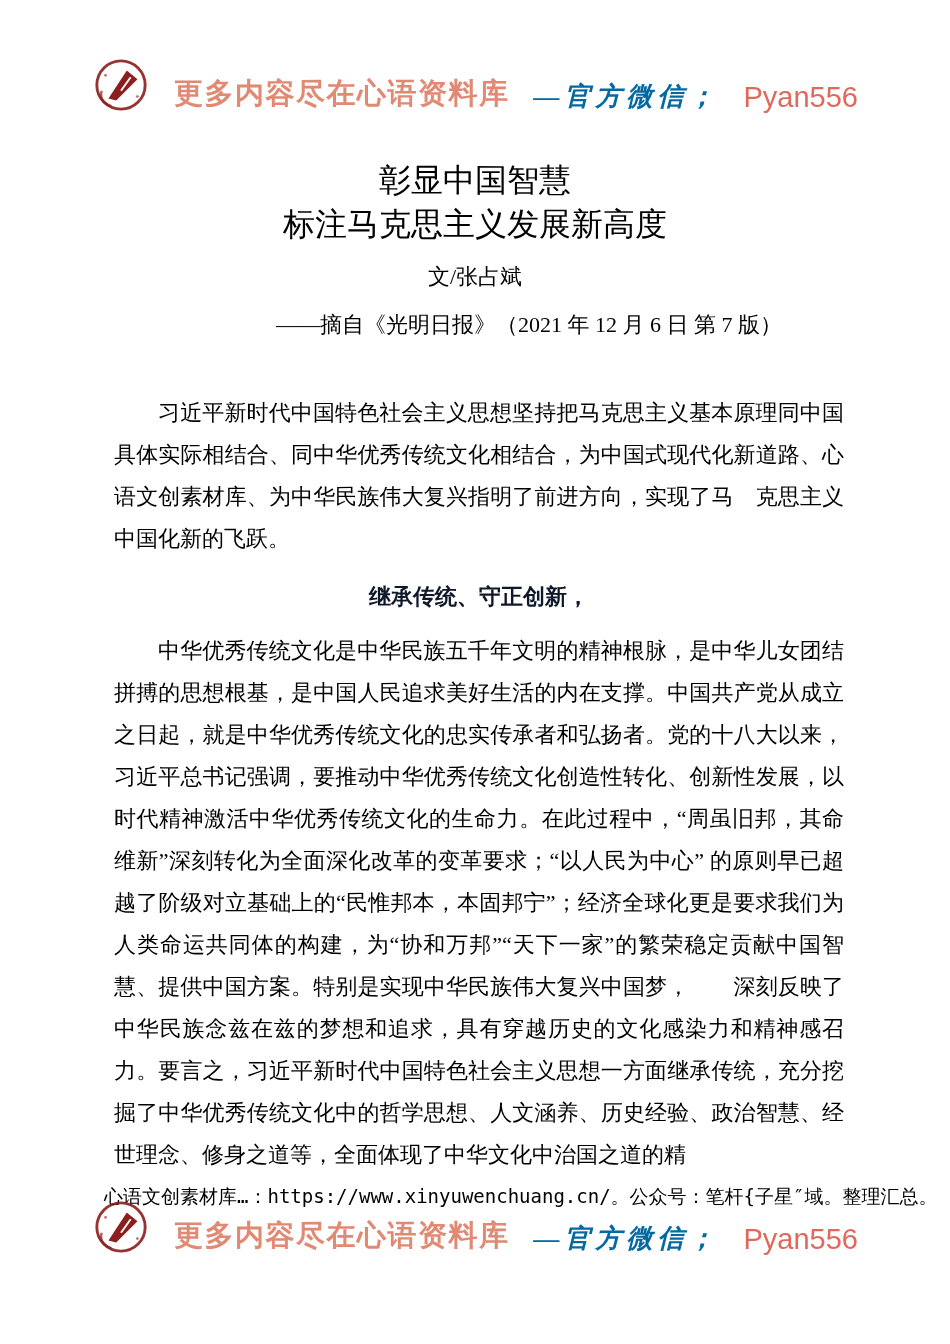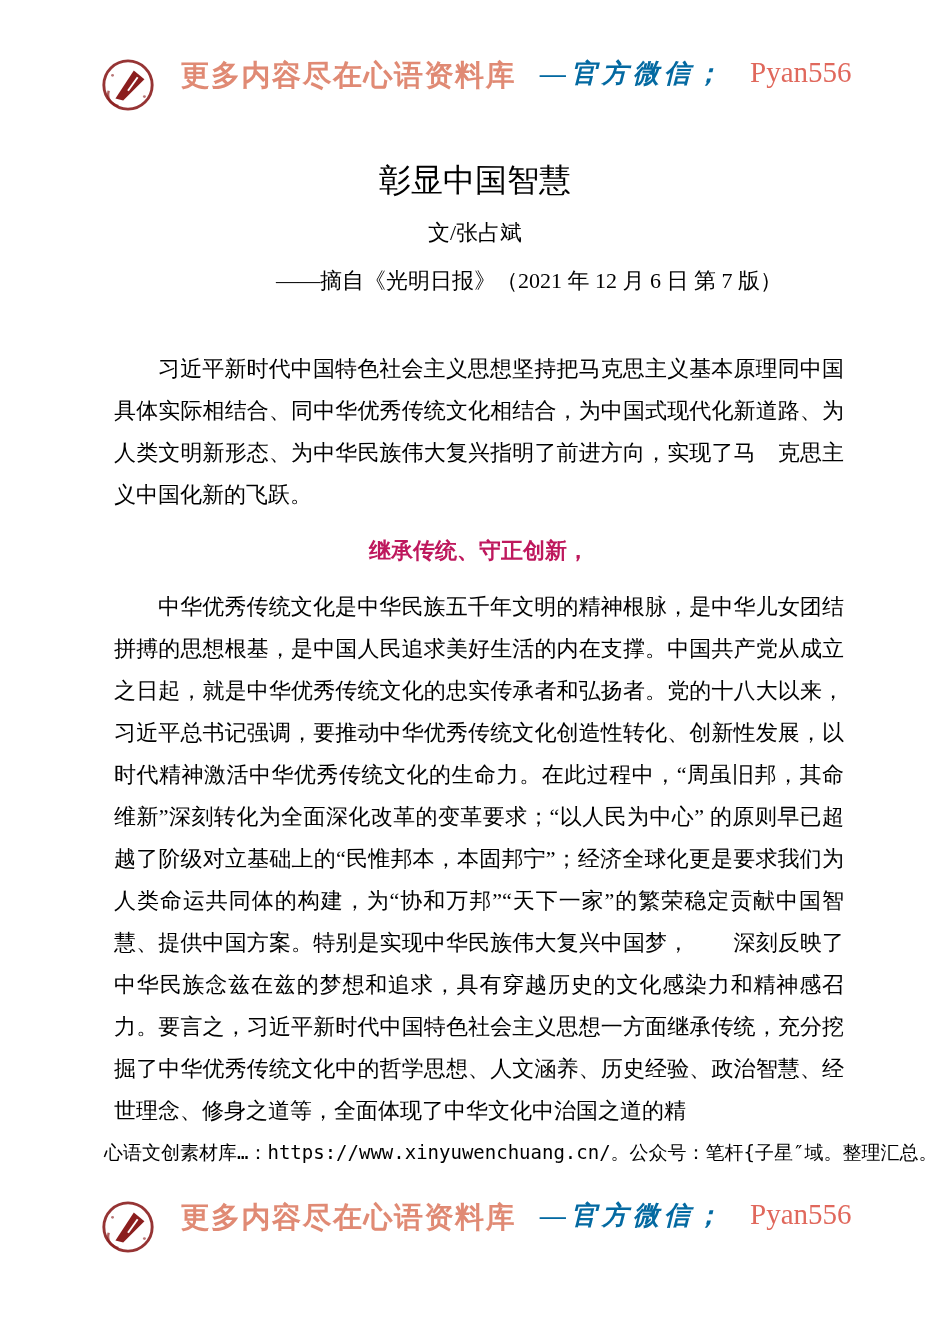--- a/index.html
+++ b/index.html
@@ -7,53 +7,53 @@
     position:relative;
     width:950px;height:1344px;
     margin:0 auto;
     background:#ffffff;
     overflow:hidden;
     font-family:"Liberation Serif", serif;
     color:#1a1a1a;
   }
   
   .banner{
-    display:flex;align-items:flex-start;justify-content:center;
+    display:flex;align-items:flex-end;justify-content:center;
     gap:24px;
   }
   .banner-top{padding-top:56px;}
   .banner-bottom{position:absolute;top:1198px;left:0;width:100%;}
   .logo{width:58px;height:58px;flex:0 0 auto;}
   .logo svg{width:58px;height:58px;display:block;}
   .banner-promo{
     font-size:29px;font-weight:bold;color:#e08a74;
     letter-spacing:1.5px;
   }
   .banner-label{
     font-size:26px;color:#0369a1;font-style:italic;font-weight:bold;
     letter-spacing:5px;
   }
   .banner-id{
     font-size:29px;color:#e0685c;
-    font-family:Liberation Serif, serif;
+    font-family:Liberation Sans, sans-serif;
   }
   
   .title{margin:44px 0 16px 0;text-align:center;font-weight:normal;}
   .title div{font-size:32px;line-height:44px;color:#000;}
   .byline{margin-top:10px;text-align:center;font-size:22px;color:#000;}
   .source{margin-top:18px;padding-left:108px;text-align:center;font-size:22px;color:#000;}
   .content{margin:0 106px 0 114px;}
   .body-para{
     margin:0;font-size:22px;line-height:42px;color:#000;
     text-align:justify;text-indent:2em;
   }
   .para1{margin-top:52px;}
   .subhead{
-    font-family:Liberation Mono, monospace;
-    font-weight:bold;font-size:22px;color:#be185d;
+    font-family:Liberation Serif, serif;
+    font-weight:bold;font-size:22px;color:#0f172a;
     text-align:center;line-height:26px;
   }
   .subhead1{margin-top:24px;}
   .subhead2{margin-top:20px;}
   .para2{margin-top:20px;}
   .footnote{
     margin-top:8px;margin-left:-10px;
     font-family:"DejaVu Sans Mono", monospace;
     font-size:19px;color:#000;white-space:nowrap;
   }
@@ -75,27 +75,28 @@
       </svg>
     </span>
     <span class="banner-promo">更多内容尽在心语资料库</span>
     <span class="banner-label">—官方微信；</span>
     <span class="banner-id">Pyan556</span>
   </header>
 
   <main>
     <h1 class="title">
       <div>彰显中国智慧</div>
+      <div>标注马克思主义发展新高度</div>
     </h1>
 
     <div class="byline">文/张占斌</div>
     <div class="source">——摘自《光明日报》（2021 年 12 月 6 日 第 7 版）</div>
 
     <div class="content">
-      <p class="body-para para1">习近平新时代中国特色社会主义思想坚持把马克思主义基本原理同中国具体实际相结合、同中华优秀传统文化相结合，为中国式现代化新道路、为人类文明新形态、为中华民族伟大复兴指明了前进方向，实现了马　克思主义中国化新的飞跃。</p>
+      <p class="body-para para1">习近平新时代中国特色社会主义思想坚持把马克思主义基本原理同中国具体实际相结合、同中华优秀传统文化相结合，为中国式现代化新道路、心语文创素材库、为中华民族伟大复兴指明了前进方向，实现了马　克思主义中国化新的飞跃。</p>
 
       <div class="subhead subhead1">继承传统、守正创新，</div>
 
       <p class="body-para para2">中华优秀传统文化是中华民族五千年文明的精神根脉，是中华儿女团结拼搏的思想根基，是中国人民追求美好生活的内在支撑。中国共产党从成立之日起，就是中华优秀传统文化的忠实传承者和弘扬者。党的十八大以来，习近平总书记强调，要推动中华优秀传统文化创造性转化、创新性发展，以时代精神激活中华优秀传统文化的生命力。在此过程中，“周虽旧邦，其命维新”深刻转化为全面深化改革的变革要求；“以人民为中心” 的原则早已超越了阶级对立基础上的“民惟邦本，本固邦宁”；经济全球化更是要求我们为人类命运共同体的构建，为“协和万邦”“天下一家”的繁荣稳定贡献中国智慧、提供中国方案。特别是实现中华民族伟大复兴中国梦，　　深刻反映了中华民族念兹在兹的梦想和追求，具有穿越历史的文化感染力和精神感召力。要言之，习近平新时代中国特色社会主义思想一方面继承传统，充分挖掘了中华优秀传统文化中的哲学思想、人文涵养、历史经验、政治智慧、经世理念、修身之道等，全面体现了中华文化中治国之道的精</p>
 
       <div class="footnote">心语文创素材库…：https://www.xinyuwenchuang.cn/。公众号：笔杆{子星″域。整理汇总。</div>
     </div>
   </main>
 
   <footer class="banner banner-bottom">

